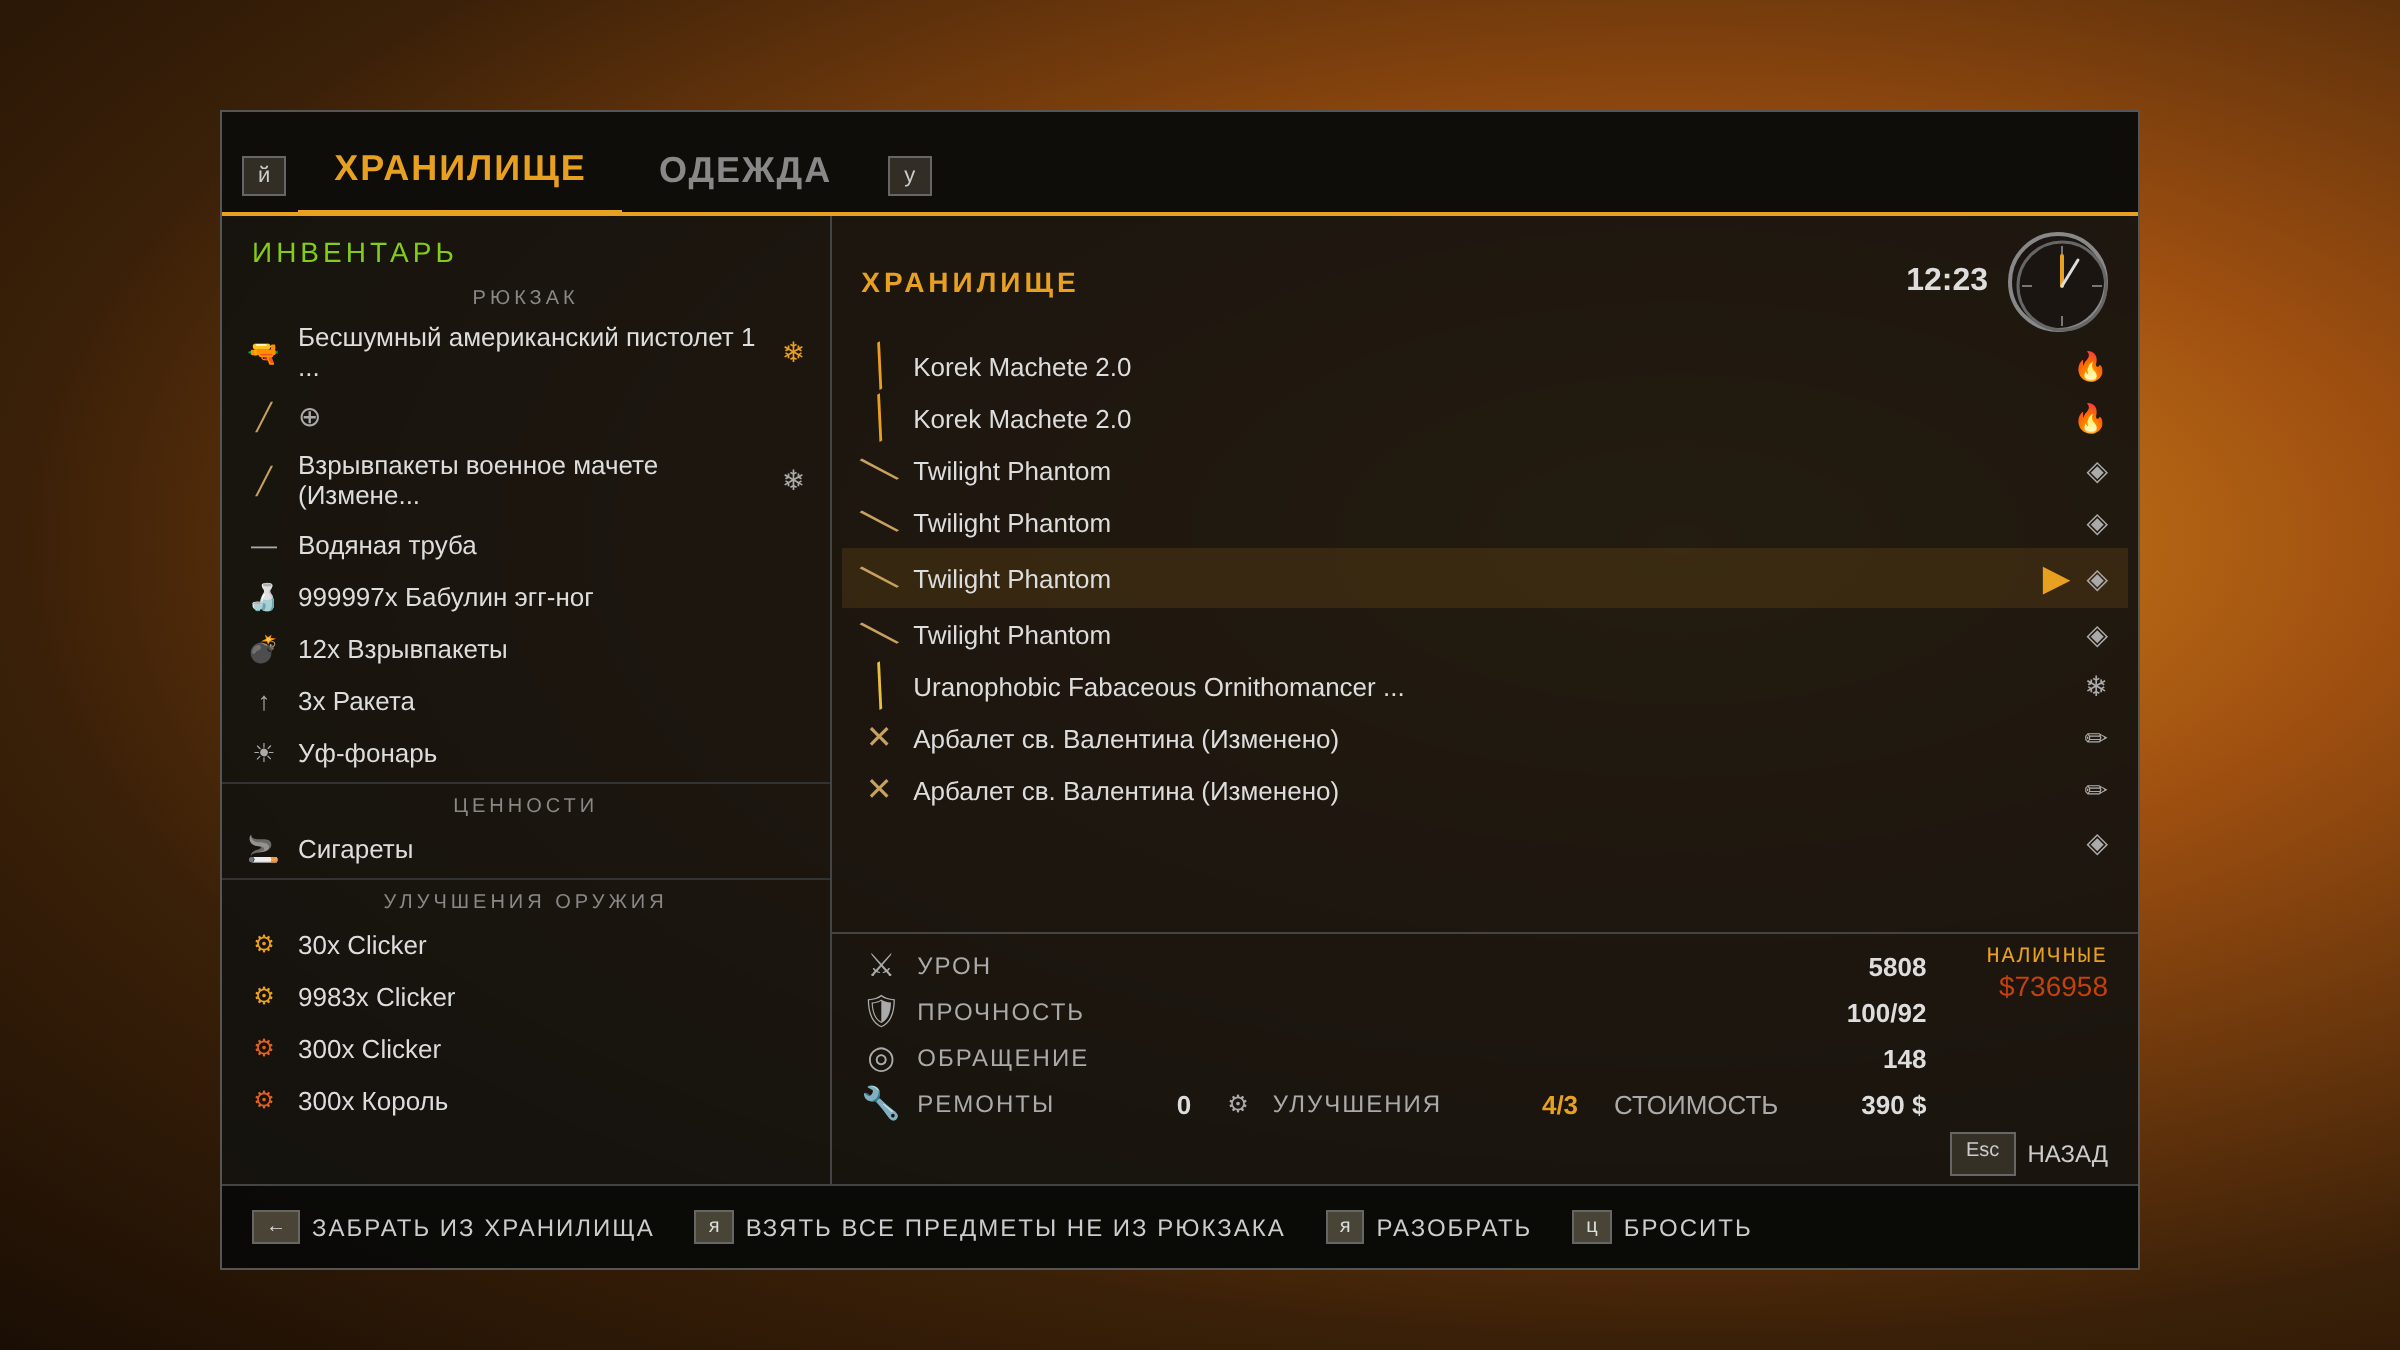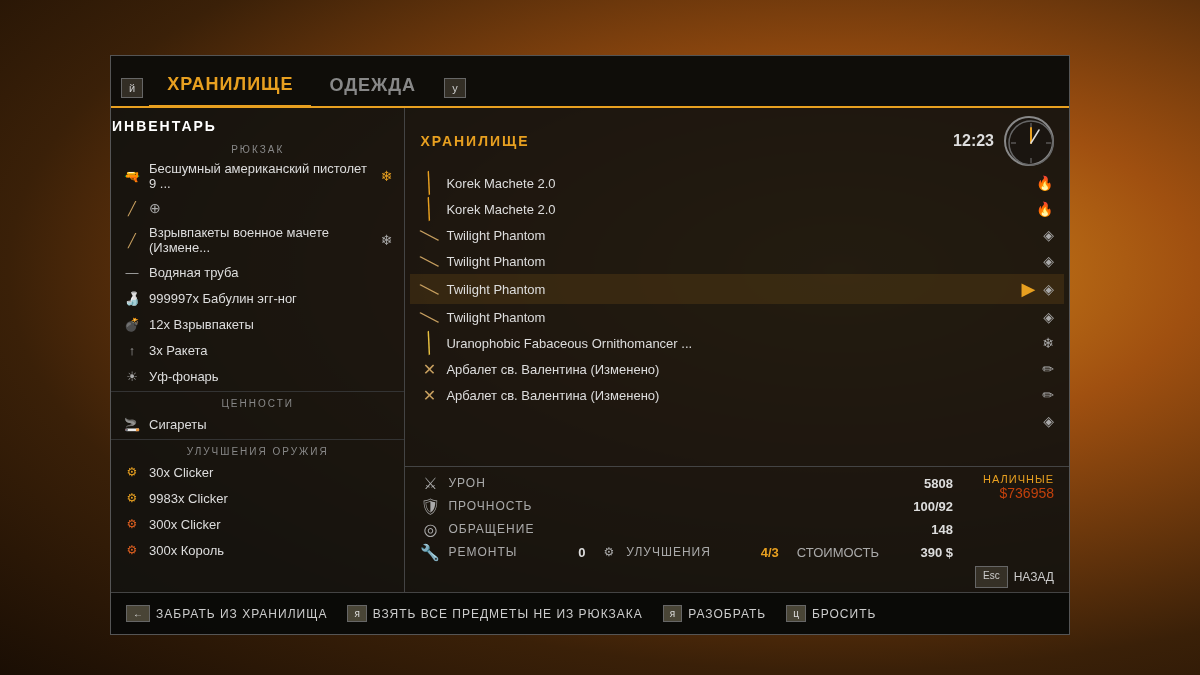--- a/index.html
+++ b/index.html
@@ -76,25 +76,25 @@
       height: calc(100% - 52px - 42px);
     }
     
     .left-panel {
       width: 390px;
       border-right: 1px solid #444;
       overflow-y: auto;
       padding: 0;
     }
     .panel-title {
-      color: #ffffff;
+      color: #84cc16;
       font-size: 14px;
-      font-weight: bold;
+      font-weight: normal;
       letter-spacing: 2px;
-      padding: 10px 1px 6px;
+      padding: 10px 15px 6px;
       text-transform: uppercase;
     }
     .section-label {
       color: #888;
       font-size: 10px;
       text-align: center;
       letter-spacing: 2px;
       padding: 4px 0 2px;
       text-transform: uppercase;
     }
@@ -209,20 +209,21 @@
       font-weight: bold;
       min-width: 60px;
       text-align: right;
     }
     .stat-value.white { color: #ddd; }
     .cash-label {
       color: #e8a020;
       font-size: 11px;
       letter-spacing: 1px;
       text-transform: uppercase;
+      font-family: Liberation Mono, monospace;
     }
     .cash-value {
       color: #c2410c;
       font-size: 14px;
       font-weight: normal;
     }
     
     .bottom-bar {
       height: 42px;
       background: rgba(10,9,7,0.95);
@@ -285,21 +286,21 @@
   </div>
 
   <div class="content-area">
 
     <div class="left-panel">
       <div class="panel-title">ИНВЕНТАРЬ</div>
       <div class="section-label">РЮКЗАК</div>
 
       <div class="inv-item">
         <div class="item-icon" style="color:#e8a020;">🔫</div>
-        <span class="item-name">Бесшумный американский пистолет 9 ...</span>
+        <span class="item-name">Бесшумный американский пистолет 1 ...</span>
         <span class="item-action-icon yellow">❄</span>
       </div>
       <div class="inv-item">
         <div class="item-icon" style="color:#c8a060;">╱</div>
         <span class="item-action-icon">⊕</span>
       </div>
       <div class="inv-item">
         <div class="item-icon" style="color:#c8a060;">╱</div>
         <span class="item-name">Взрывпакеты военное мачете  (Измене...</span>
         <span class="item-action-icon">❄</span>

